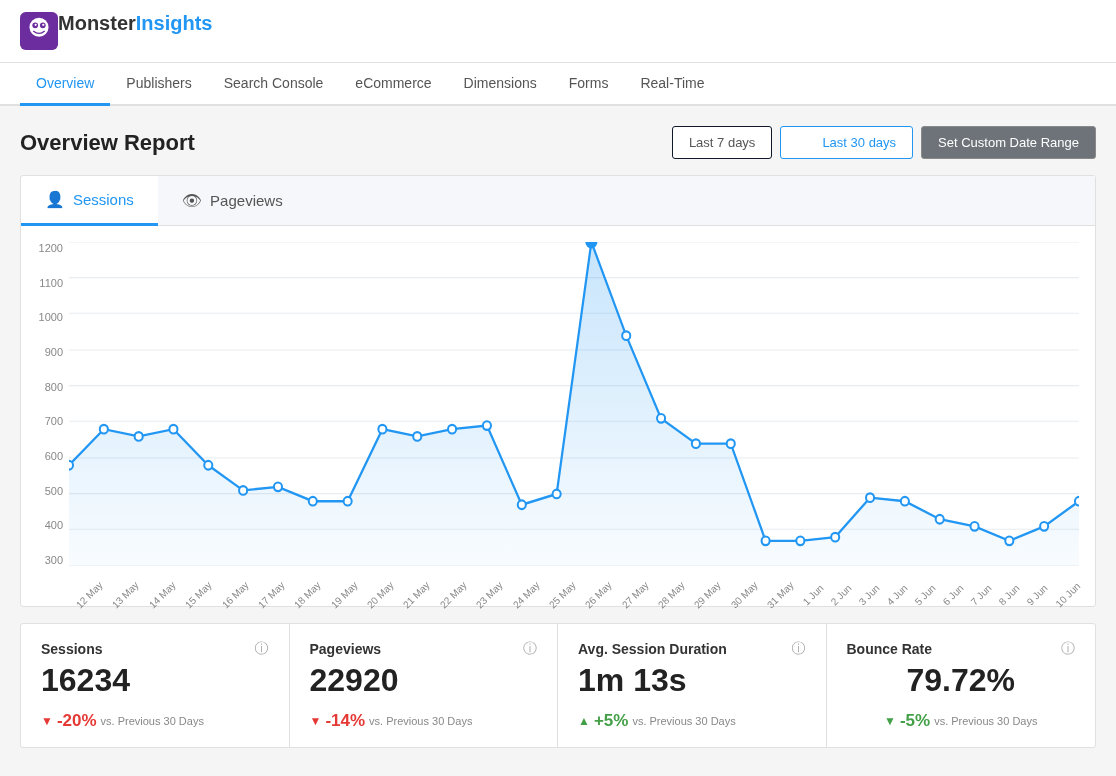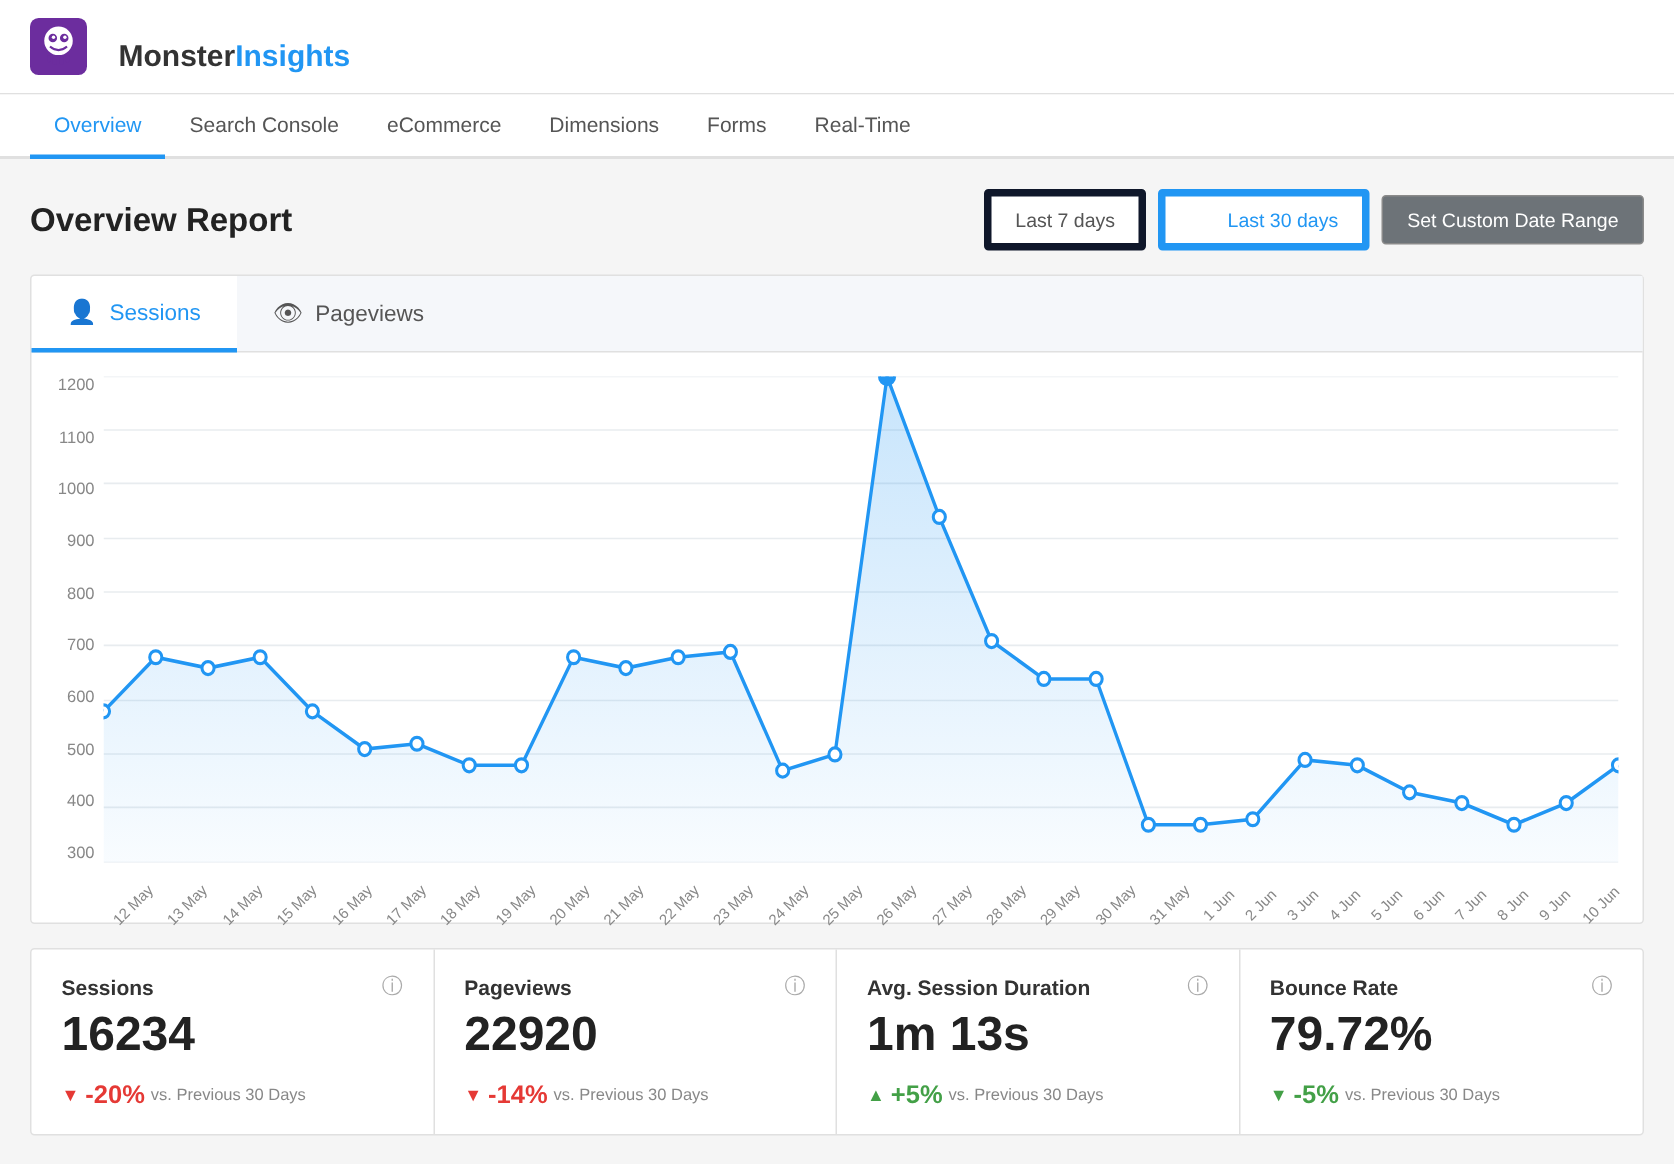--- a/index.html
+++ b/index.html
@@ -1,36 +1,36 @@
 <!DOCTYPE html>
 <html><head>
   <meta charset="utf-8">
   <style>
     * { box-sizing: border-box; margin: 0; padding: 0; }
     body { font-family: -apple-system, BlinkMacSystemFont, 'Segoe UI', sans-serif; background: #f5f5f5; color: #333; }
 
     
     .header { background: #fff; padding: 12px 20px; border-bottom: 1px solid #e0e0e0; display: flex; align-items: center; }
-    .logo-area { display: flex; align-items: flex-end; gap: 21px; }
+    .logo-area { display: flex; align-items: flex-start; gap: 0; }
     .logo-text-monster { font-size: 20px; font-weight: 700; color: #333; }
     .logo-text-insights { font-size: 20px; font-weight: 700; color: #2196F3; }
 
     
     .nav { background: #fff; padding: 0 20px; border-bottom: 2px solid #e0e0e0; display: flex; gap: 0; }
     .nav-item { padding: 12px 16px; font-size: 14px; color: #555; cursor: pointer; border-bottom: 3px solid transparent; margin-bottom: -2px; text-decoration: none; }
     .nav-item.active { color: #2196F3; border-bottom: 3px solid #2196F3; font-weight: 500; }
 
     
     .main { padding: 20px; }
 
     
     .report-header { display: flex; align-items: center; justify-content: space-between; margin-bottom: 16px; }
     .report-title { font-size: 22px; font-weight: 600; color: #222; }
     .date-controls { display: flex; gap: 8px; align-items: center; }
-    .btn-date { padding: 8px 16px; border: 5px solid #0f172a; border-radius: 3px; background: #fff; cursor: pointer; font-size: 13px; color: #555; }
+    .btn-date { padding: 8px 16px; border: 1px solid #0f172a; border-radius: 3px; background: #fff; cursor: pointer; font-size: 13px; color: #555; }
     .btn-date.active { background: #fff; border-color: #2196F3; color: #2196F3; font-weight: 500; padding-left: 41px; }
     .btn-custom { padding: 8px 16px; border: 1px solid #8a8a8a; border-radius: 3px; background: #6d7378; color: #fff; cursor: pointer; font-size: 13px; font-weight: 500; }
 
     
     .chart-section { background: #fff; border: 1px solid #e0e0e0; border-radius: 3px; margin-bottom: 16px; }
     .chart-tabs { display: flex; border-bottom: 1px solid #e0e0e0; }
     .chart-tab { padding: 14px 24px; font-size: 15px; font-weight: 500; cursor: pointer; display: flex; align-items: center; gap: 8px; }
     .chart-tab.active { border-bottom: 3px solid #2196F3; color: #2196F3; margin-bottom: -1px; }
     .chart-tab.inactive { background: #f5f7fa; color: #555; flex: 1; }
     .tab-icon { font-size: 16px; }
@@ -87,20 +87,21 @@
       <rect x="25" y="26" width="2.5" height="5" rx="1" fill="#6c2d9e"></rect>
     </svg>
     <div>
       <span class="logo-text-monster">Monster</span><span class="logo-text-insights">Insights</span>
     </div>
   </div>
 </div>
 
 <nav class="nav">
   <a class="nav-item active">Overview</a>
+  <a class="nav-item">Publishers</a>
   <a class="nav-item">Search Console</a>
   <a class="nav-item">eCommerce</a>
   <a class="nav-item">Dimensions</a>
   <a class="nav-item">Forms</a>
   <a class="nav-item">Real-Time</a>
 </nav>
 
 <div class="main">
 
   <div class="report-header">
@@ -341,21 +342,21 @@
           <span class="stat-vs">vs. Previous 30 Days</span>
         </div>
       </div>
     </div>
 
     <div class="stat-card">
       <div class="stat-label-row">
         <span class="stat-label">Bounce Rate</span>
         <span class="stat-info">ⓘ</span>
       </div>
-      <div style="display:flex; align-items:center; gap:10px; flex-wrap:wrap;">
+      <div style="display:flex; align-items:center; gap:10px; flex-wrap:wrap;flex-direction:column;">
         <span class="stat-value">79.72%</span>
         <div class="stat-comparison">
           <span class="arrow-up">▼</span>
           <span class="stat-change up">-5%</span>
           <span class="stat-vs">vs. Previous 30 Days</span>
         </div>
       </div>
     </div>
 
   </div>

